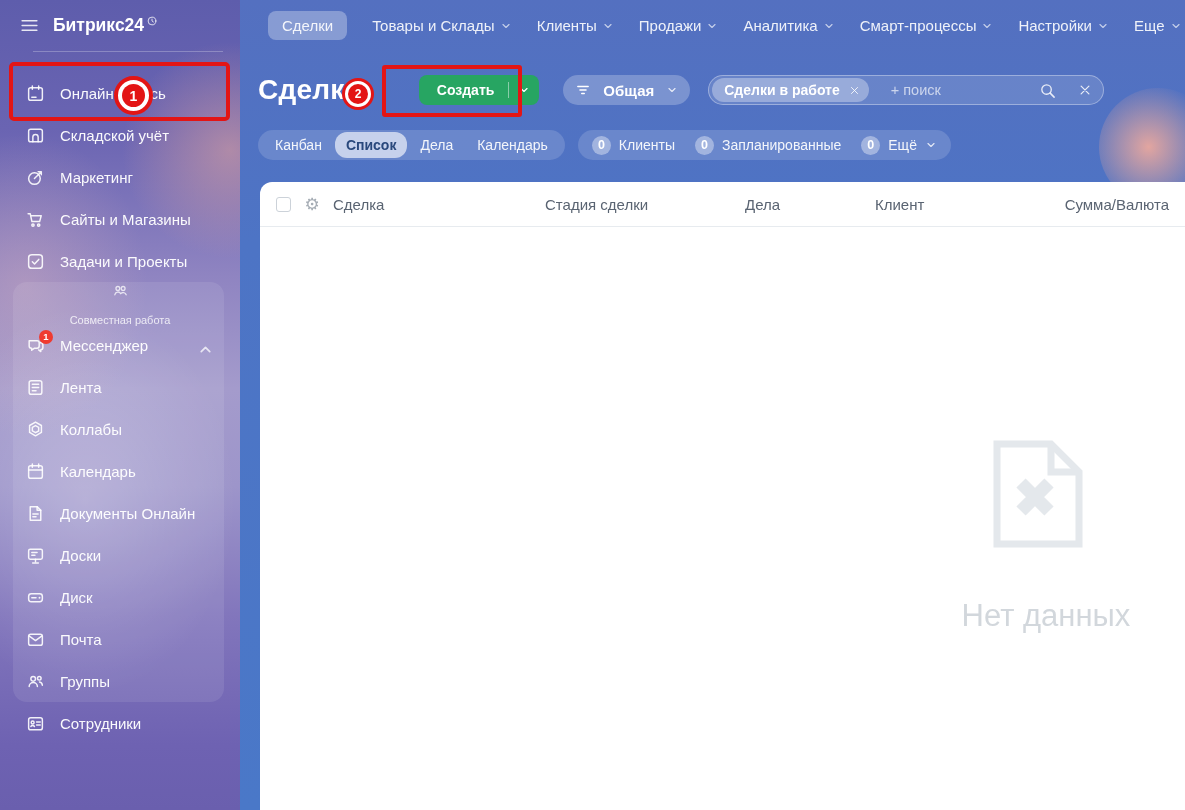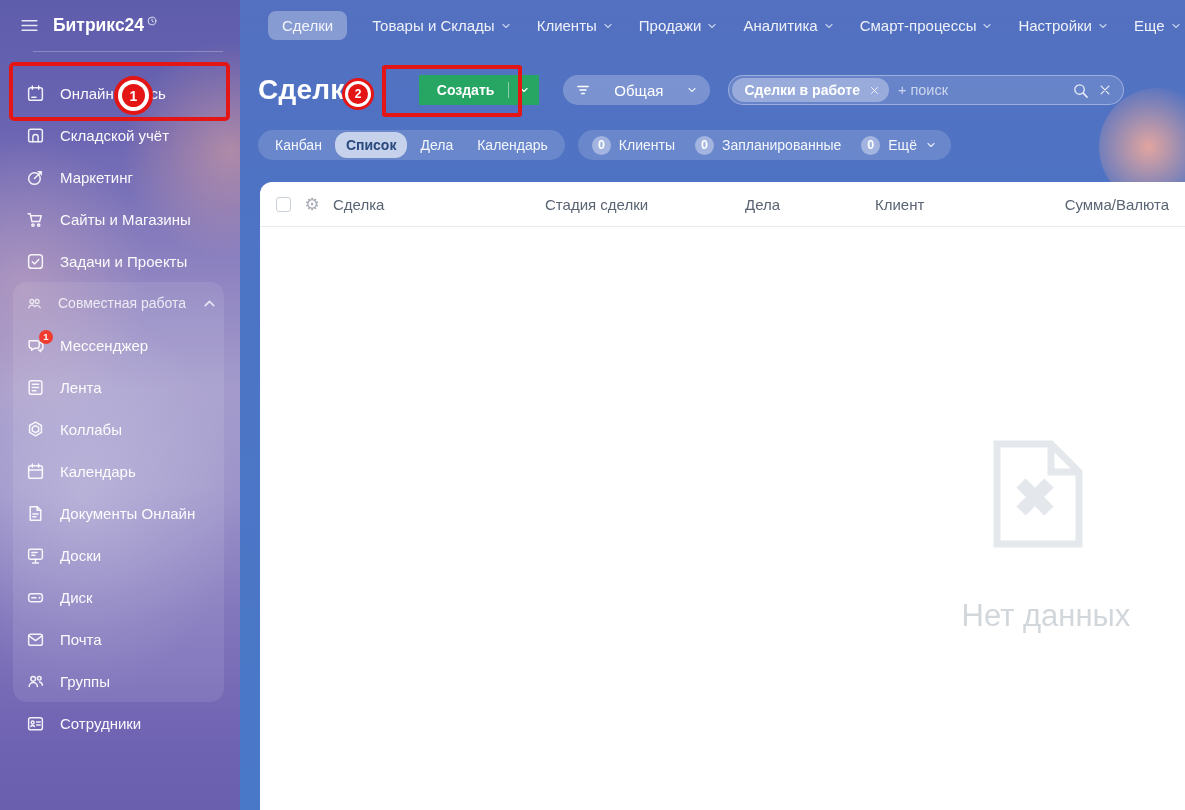--- a/index.html
+++ b/index.html
@@ -22,55 +22,55 @@
   .hamburger { width:19px; height:19px; color:rgba(255,255,255,.85); cursor:pointer; }
   .logo { font-size:17.5px; font-weight:bold; color:#fff; display:flex; align-items:flex-start; gap:3px; cursor:pointer; }
   .logo-sup { width:10px; height:10px; color:#fff; margin-top:1px; }
   .sb-divider { height:1px; background:rgba(255,255,255,.25); margin:1px 17px 10px 33px; }
   .sb-menu { padding:10px 16px 0 13px; }
   .sb-item { height:42px; display:flex; align-items:center; gap:15px; padding:0 10px 0 13px;
              border-radius:12px; color:rgba(255,255,255,.96); font-size:15px; cursor:pointer; white-space:nowrap; }
   .sb-item .ic { width:19px; height:19px; flex:none; color:rgba(255,255,255,.9); position:relative; }
   .sb-item.active { background:rgba(255,255,255,.24); }
   .sb-group { background:rgba(255,255,255,.09); border-radius:14px; }
-  .sb-item.section { font-size:14px; color:rgba(255,255,255,.8); }
+  .sb-item.section { font-size:11px; color:rgba(255,255,255,.8);flex-direction:column; }
   .sb-item.section .ic { width:17px; height:17px; color:rgba(255,255,255,.75); }
   .chev-right { margin-left:auto; width:13px; height:13px; color:rgba(255,255,255,.8); }
   .badge { position:absolute; top:-6px; right:-8px; min-width:14px; height:14px; border-radius:8px;
            background:#ef3b30; color:#fff; font-size:9.5px; font-weight:bold;
            display:flex; align-items:center; justify-content:center; padding:0 3px; }
 
   
   .main { position:relative; flex:1; height:100%; min-width:0; }
   .blob { position:absolute; top:88px; right:-32px; width:118px; height:118px; border-radius:50%;
           background:radial-gradient(circle at 42% 50%, rgba(234,168,158,.95), rgba(234,168,158,0) 72%);
           pointer-events:none; z-index:1; }
 
   .topnav { height:50px; display:flex; align-items:center; gap:25px; padding-left:28px;
             color:rgba(255,255,255,.9); font-size:15px; position:relative; z-index:2; }
   .tn-item { display:flex; align-items:center; gap:5px; cursor:pointer; }
   .tn-item .ch { width:12px; height:12px; color:rgba(255,255,255,.65); margin-top:2px; }
   .tn-item.active { background:rgba(255,255,255,.3); border-radius:8px; padding:6px 14px; }
 
   .header { height:80px; display:flex; align-items:center; padding-left:18px; position:relative; z-index:2; }
   .page-title { font-size:28px; font-weight:600; color:#fff; margin:0; letter-spacing:.2px; }
-  .create-btn { margin-left:57px; height:30px; background:#27a562; border-radius:0;
+  .create-btn { margin-left:57px; height:30px; background:#27a562; border-radius:8px;
                 display:flex; align-items:center; color:#fff; cursor:pointer; flex:none; }
   .create-label { font-weight:bold; font-size:14px; padding:0 14px 0 18px; }
   .create-divider { width:1px; height:16px; background:rgba(255,255,255,.45); }
   .create-chev { width:30px; display:flex; justify-content:center; }
   .create-chev .ic { width:12px; height:12px; }
   .filter-btn { margin-left:24px; height:30px; padding:6px 12px; background:rgba(255,255,255,.24);
-                border-radius:15px; display:flex; align-items:center; gap:23px; color:#fff;
-                font-weight:normal; font-size:15px; cursor:pointer; flex:none; }
+                border-radius:15px; display:flex; align-items:center; gap:12px; color:#fff;
+                font-weight:bold; font-size:15px; cursor:pointer; flex:none; }
   .filter-btn .funnel { width:16px; height:16px; }
   .filter-btn .ch { width:12px; height:12px; color:rgba(255,255,255,.8); }
   .searchbar { margin-left:18px; width:396px; height:30px; background:rgba(255,255,255,.13);
                border:1px solid rgba(255,255,255,.35); border-radius:15px; display:flex;
-               align-items:center; padding:0 11px 0 3px; gap:9px; cursor:text; flex:none; }
+               align-items:center; padding:0 11px 0 3px; gap:22px; cursor:text; flex:none; }
   .search-tag { height:24px; background:rgba(255,255,255,.32); border-radius:12px; display:flex;
                 align-items:center; gap:9px; padding:0 9px 0 12px; color:#fff; font-size:14px;
                 font-weight:bold; cursor:pointer; white-space:nowrap; }
   .tagx { width:11px; height:11px; color:rgba(255,255,255,.85); }
   .search-ph { color:rgba(255,255,255,.66); font-size:14.5px; flex:1; white-space:nowrap; overflow:hidden; }
   .search-icon { width:17px; height:17px; color:rgba(255,255,255,.85); cursor:pointer; }
   .clear-icon { width:14px; height:14px; color:rgba(255,255,255,.85); cursor:pointer; }
 
   .tabsrow { display:flex; gap:9px; padding-left:18px; height:30px; position:relative; z-index:2; }
   .tab-group { background:rgba(255,255,255,.15); border-radius:15px; display:flex; align-items:center;

